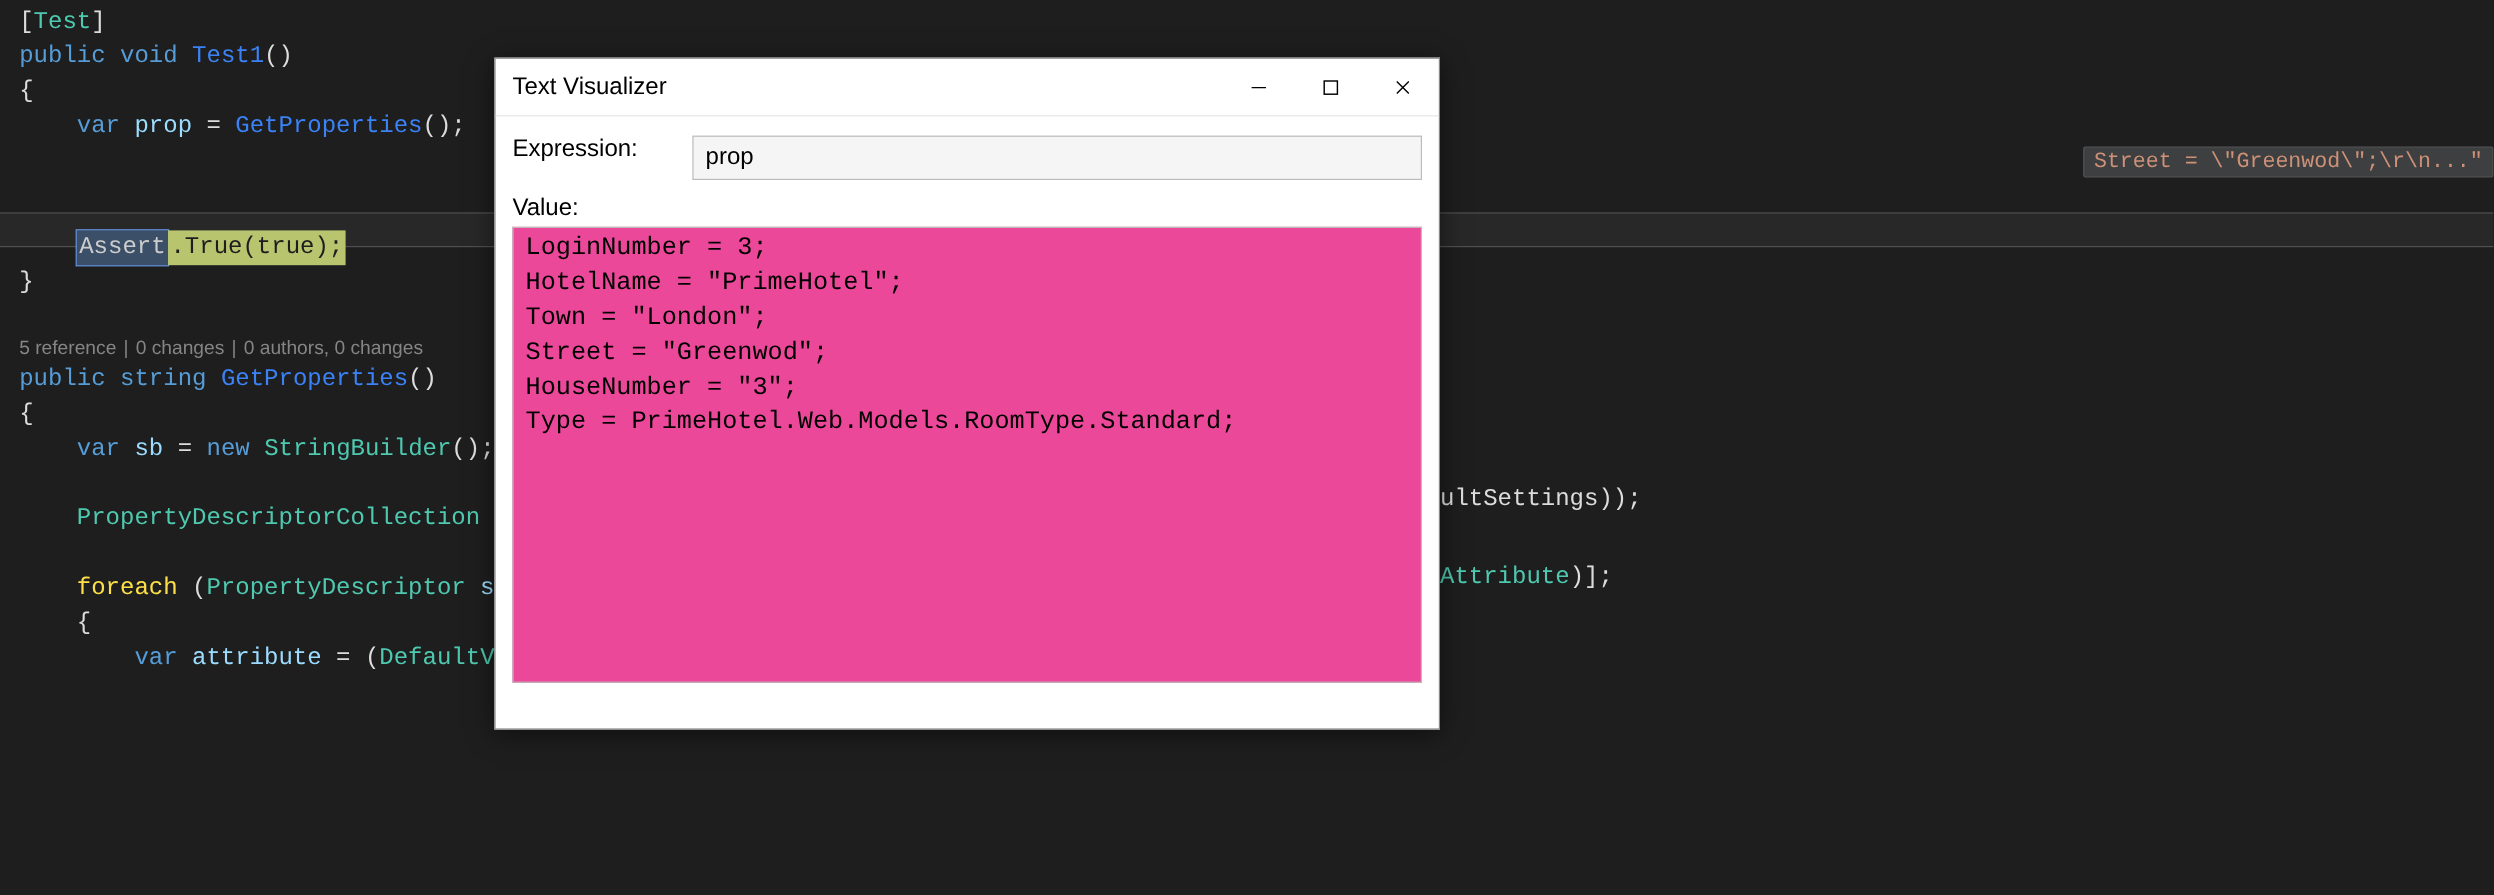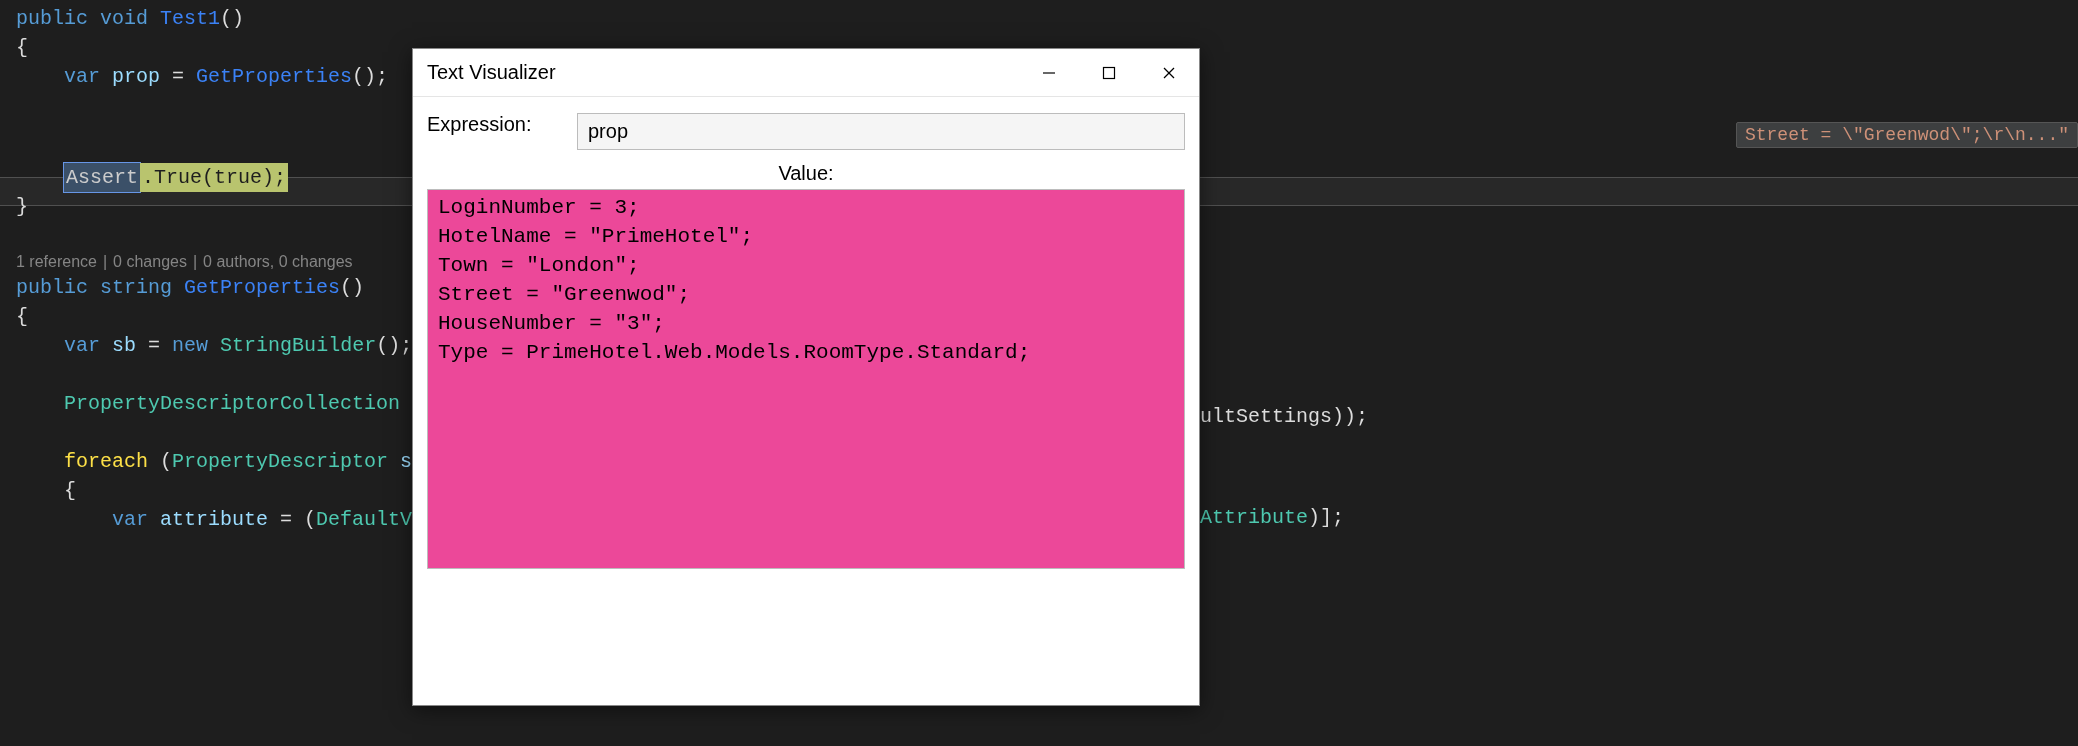--- a/index.html
+++ b/index.html
@@ -63,21 +63,21 @@
       color: #ce9178;
       font-size: 18px;
       border-radius: 2px;
       z-index: 5;
     }
     .vis-dialog {
       position: absolute;
       top: 48px;
       left: 412px;
       width: 788px;
-      height: 658px;
+      height: 560px;
       background: #ffffff;
       border: 1px solid #888;
       box-shadow: 0 4px 20px rgba(0,0,0,0.5);
       z-index: 20;
       display: flex;
       flex-direction: column;
       font-family: "Segoe UI", Arial, sans-serif;
     }
     .vis-titlebar {
       display: flex;
@@ -118,21 +118,20 @@
       background: #f5f5f5;
       padding: 6px 10px;
       font-size: 20px;
       font-family: "Segoe UI", Arial, sans-serif;
       color: #000;
     }
     .vis-value-label {
       color: #000;
       font-size: 20px;
       margin-bottom: 4px;
-      text-align: center;
     }
     .vis-textarea {
       width: 758px;
       height: 380px;
       border: 1px solid #bcbcbc;
       background: #ec4899;
       font-family: Consolas, 'Courier New', monospace;
       font-size: 21px;
       color: #000;
       padding: 4px 10px;
@@ -148,42 +147,43 @@
       color: #dcdcdc;
     }
     .right-code .line { white-space: pre; }
   </style>
 </head>
 <body>
 
 <div class="hl-line-bg" style="top:177px"></div>
 
 <div class="editor">
+  <div class="line"><span class="plain">[</span><span class="type-teal">Test</span><span class="plain">]</span></div>
   <div class="line"><span class="kw-blue">public</span><span> </span><span class="kw-blue">void</span><span> </span><span class="method-yellow">Test1</span><span class="plain">()</span></div>
   <div class="line plain">{</div>
   <div class="line">    <span class="kw-blue">var</span><span> </span><span class="varlocal">prop</span><span class="plain"> = </span><span class="method-yellow">GetProperties</span><span class="plain">();</span></div>
   <div class="line"> </div>
   <div class="line" style="position:relative;z-index:1">    <span class="stmt-highlight assert-box">Assert</span><span class="stmt-highlight rest-box">.True(true);</span></div>
   <div class="line plain">}</div>
   <div class="line"> </div>
-  <div class="line codelens"><span>1 reference</span><span class="sep">|</span><span>0 changes</span><span class="sep">|</span><span>0 authors, 0 changes</span></div>
+  <div class="line codelens"><span>5 reference</span><span class="sep">|</span><span>0 changes</span><span class="sep">|</span><span>0 authors, 0 changes</span></div>
   <div class="line"><span class="kw-blue">public</span><span> </span><span class="kw-blue">string</span><span> </span><span class="method-yellow">GetProperties</span><span class="plain">()</span></div>
   <div class="line plain">{</div>
   <div class="line">    <span class="kw-blue">var</span><span> </span><span class="varlocal">sb</span><span class="plain"> = </span><span class="kw-blue">new</span><span> </span><span class="type-teal">StringBuilder</span><span class="plain">();</span></div>
   <div class="line"> </div>
   <div class="line">    <span class="type-teal">PropertyDescriptorCollection</span></div>
   <div class="line"> </div>
   <div class="line">    <span class="kw-purple">foreach</span><span class="plain"> (</span><span class="type-teal">PropertyDescriptor</span><span class="varlocal"> s</span></div>
   <div class="line plain">    <span>{</span></div>
   <div class="line">        <span class="kw-blue">var</span><span> </span><span class="varlocal">attribute</span><span class="plain"> = (</span><span class="type-teal">DefaultV</span></div>
 </div>
 
 <div class="right-code">
   <div class="line"><span class="plain">ultSettings));</span></div>
-  <div class="line" style="margin-top:78px"><span class="type-teal">Attribute</span><span class="plain">)];</span></div>
+  <div class="line" style="margin-top:42px"><span class="type-teal">Attribute</span><span class="plain">)];</span></div>
 </div>
 
 <div class="datatip">Street = \"Greenwod\";\r\n..."</div>
 
 <div class="vis-dialog">
   <div class="vis-titlebar">
     <div class="vis-title">Text Visualizer</div>
     <div class="vis-wbtn">
       <svg viewBox="0 0 16 16">
           <line x1="2" y1="8" x2="14" y2="8"></line>

